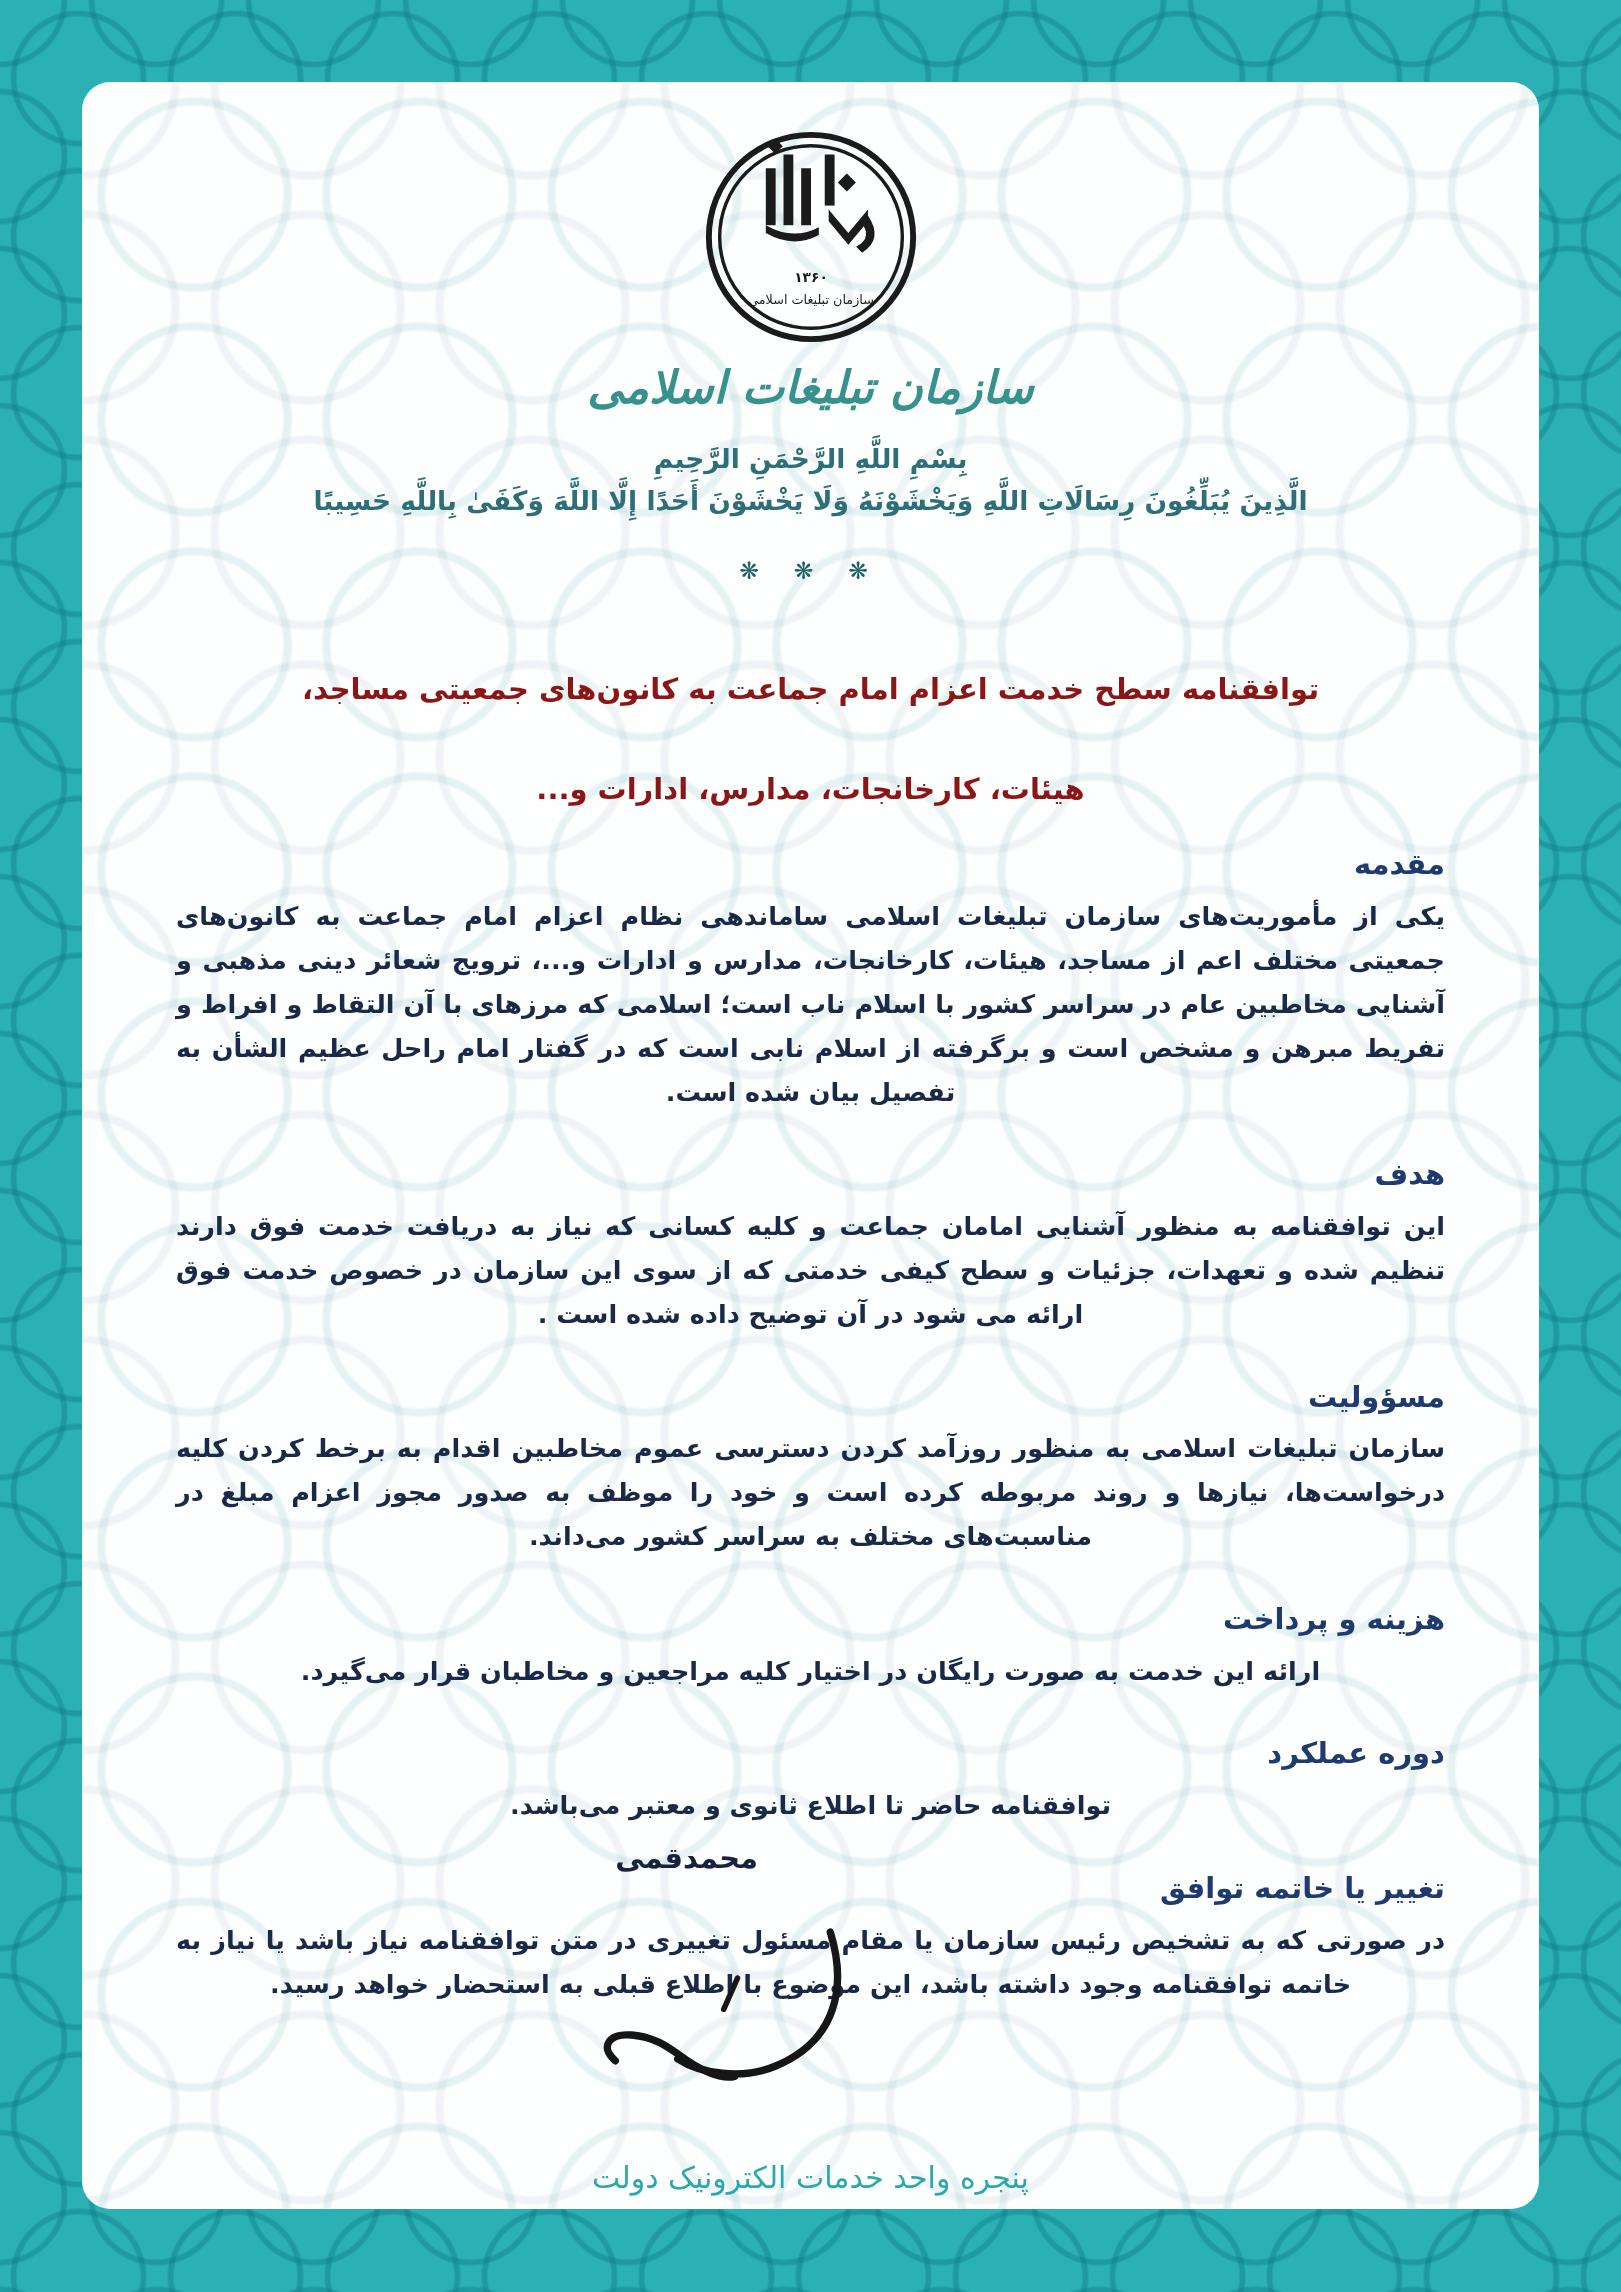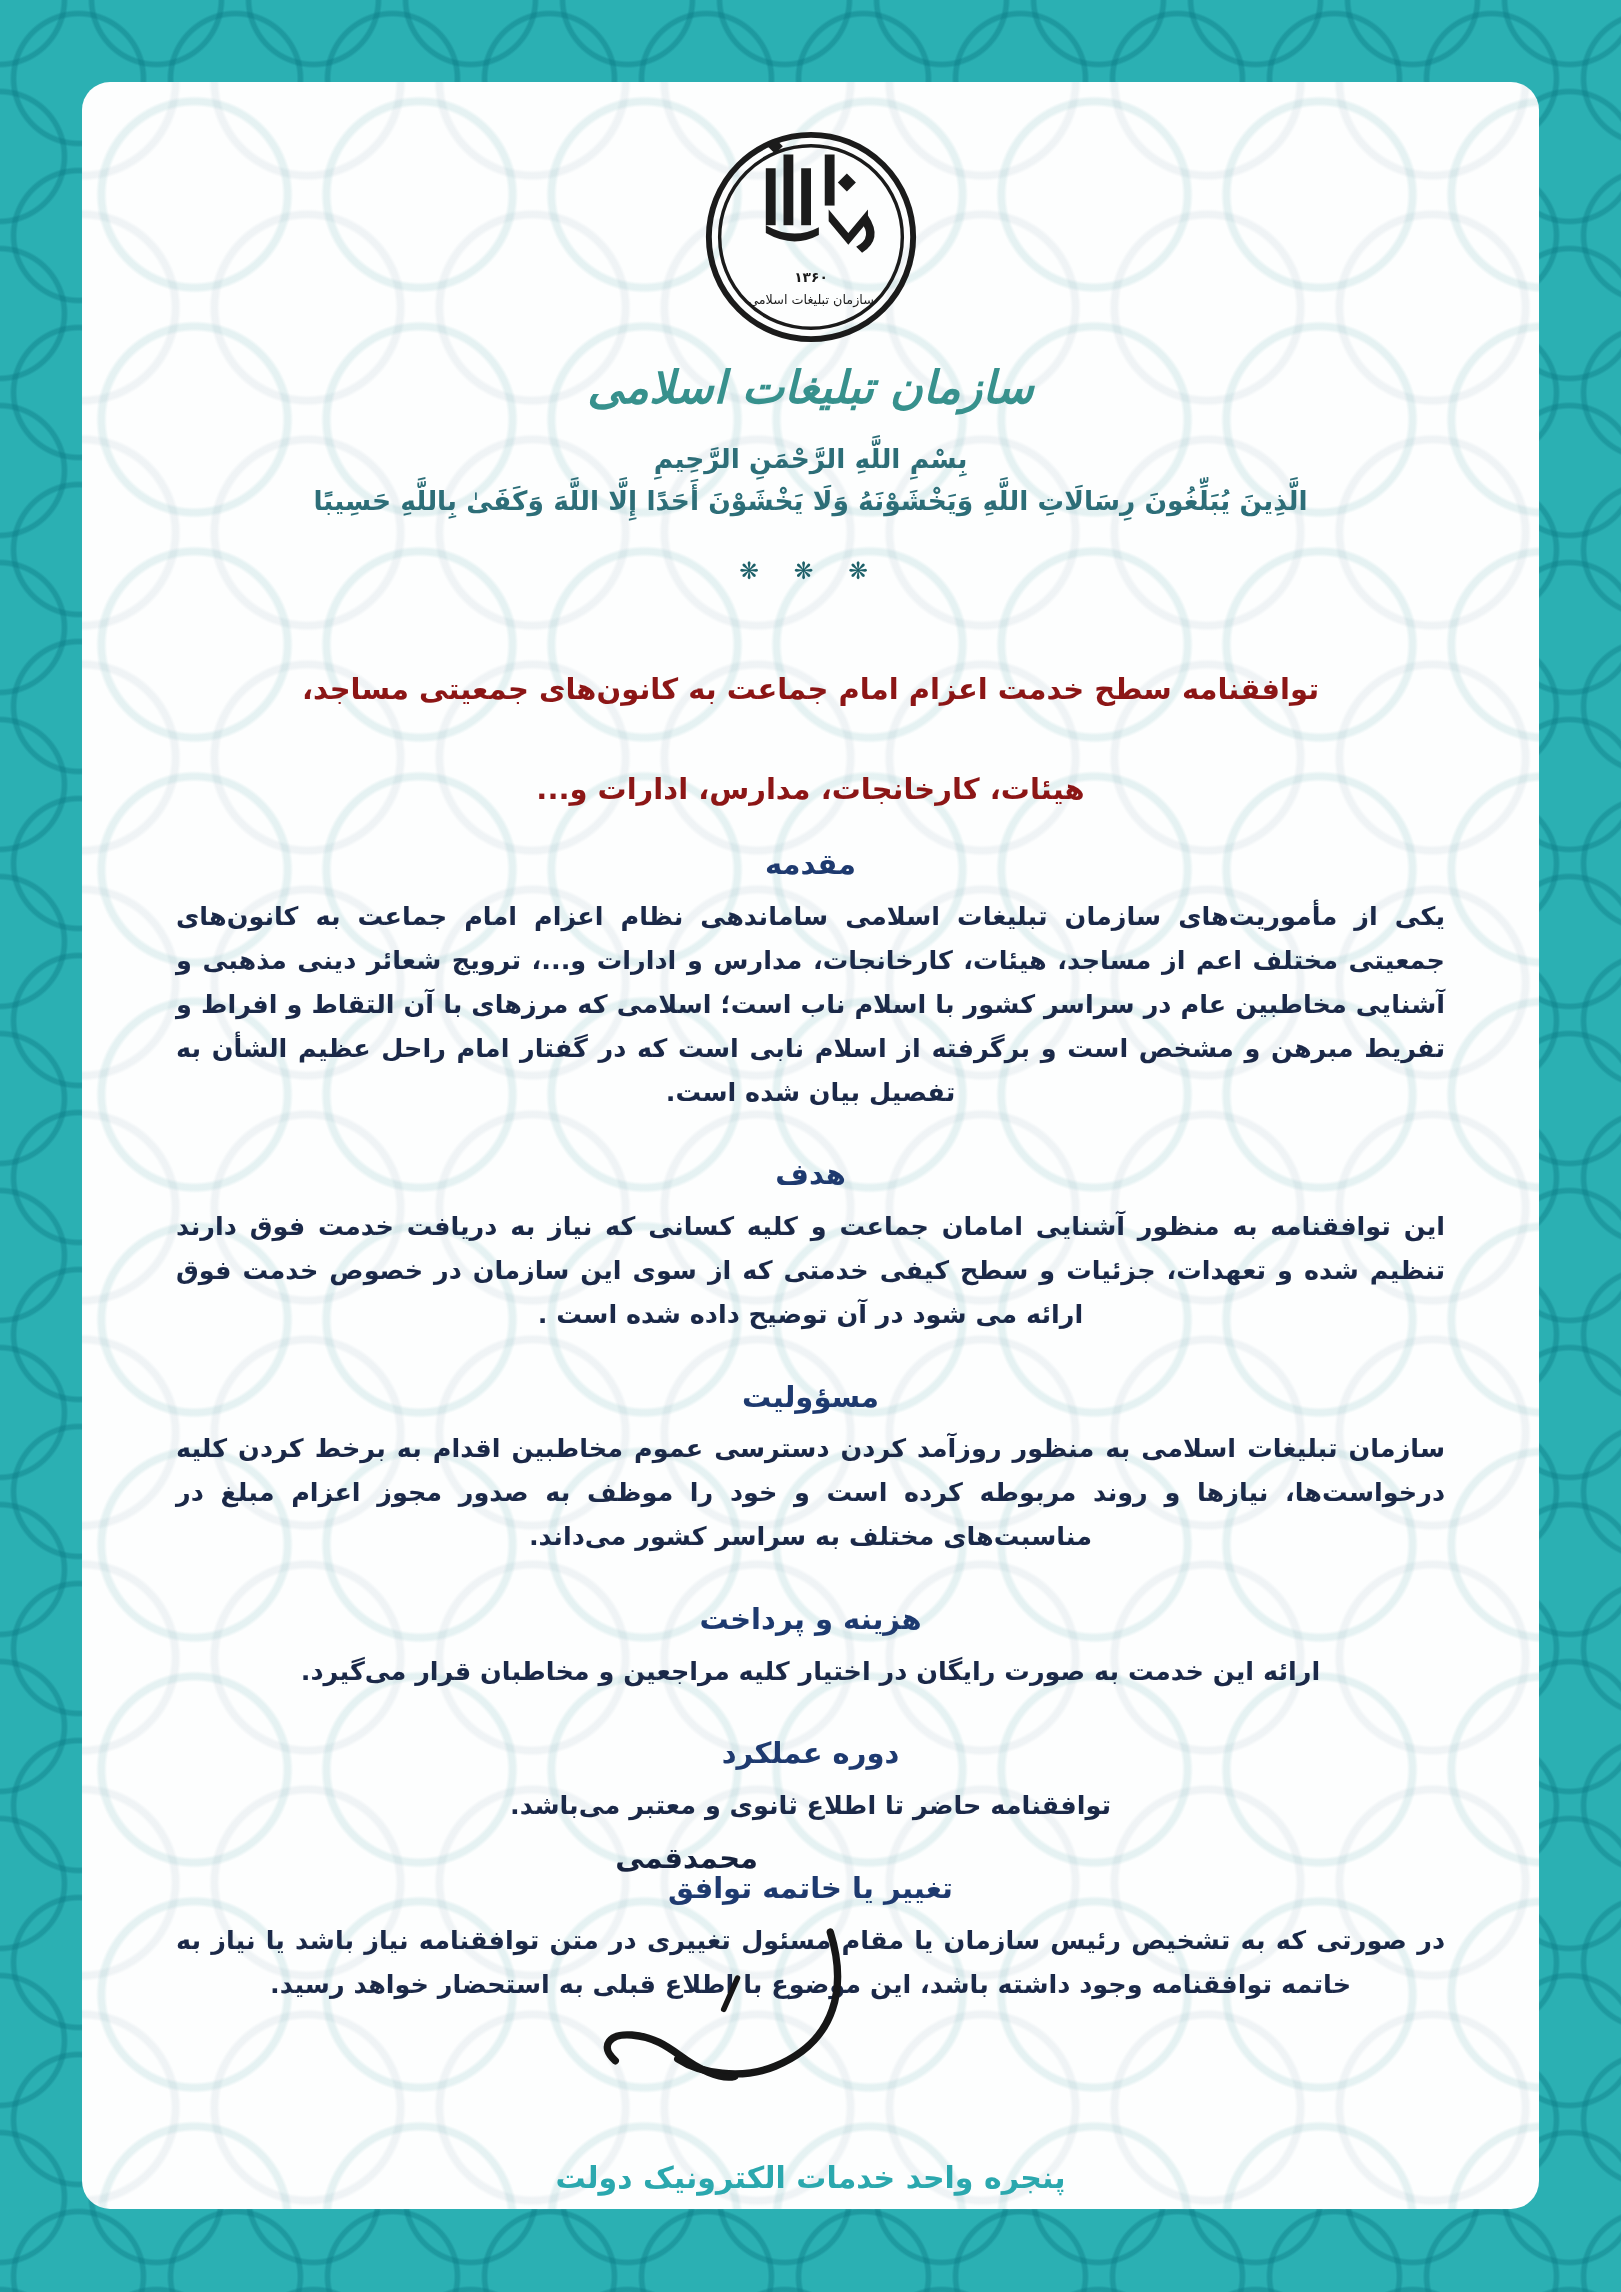--- a/index.html
+++ b/index.html
@@ -66,20 +66,21 @@
   }
   .title .line2{display:block;margin-top:71px;}
 
   .sections{margin-top:39px;}
   .sec{margin-top:43px;}
   .sec-h{
     margin:0;
     color:#1e3a6f;
     font-size:29px;
     font-weight:bold;
+    text-align:right;
   }
   .sec-b{
     margin:13.7px 0 0 0;
     color:#1b2948;
     font-size:25.5px;
     font-weight:bold;
     line-height:1.72;
     text-align:justify;
     text-align-last:center;
   }
@@ -93,21 +94,21 @@
   }
   .sig-name{color:#16223e;font-size:29px;font-weight:bold;}
   .sig-title{margin-top:39px;color:#16223e;font-size:29px;font-weight:bold;}
   .sig-scribble{position:absolute;left:274px;top:76px;width:294px;height:225px;}
 
   .footer{
     position:absolute;left:0;right:0;bottom:13.7px;
     text-align:center;
     color:#2ba8ae;
     font-size:30px;
-    font-weight:bold;
+    font-weight:normal;
     direction:rtl;
   }
 </style>
 </head>
 <body>
 
 <div class="page">
   <div class="card">
     <div class="content">
 

